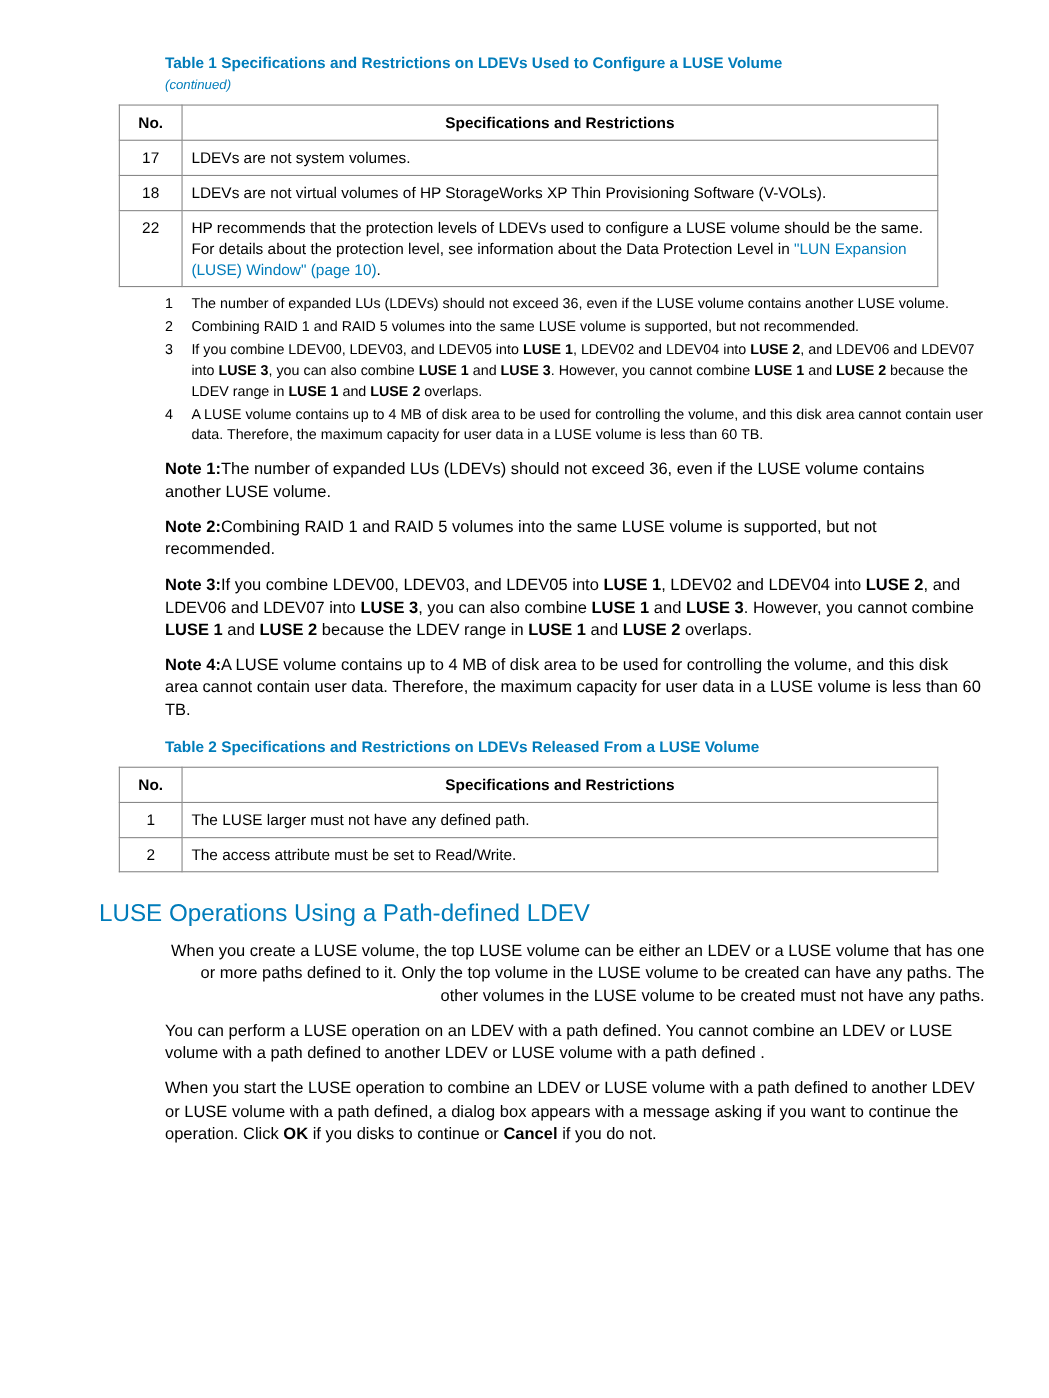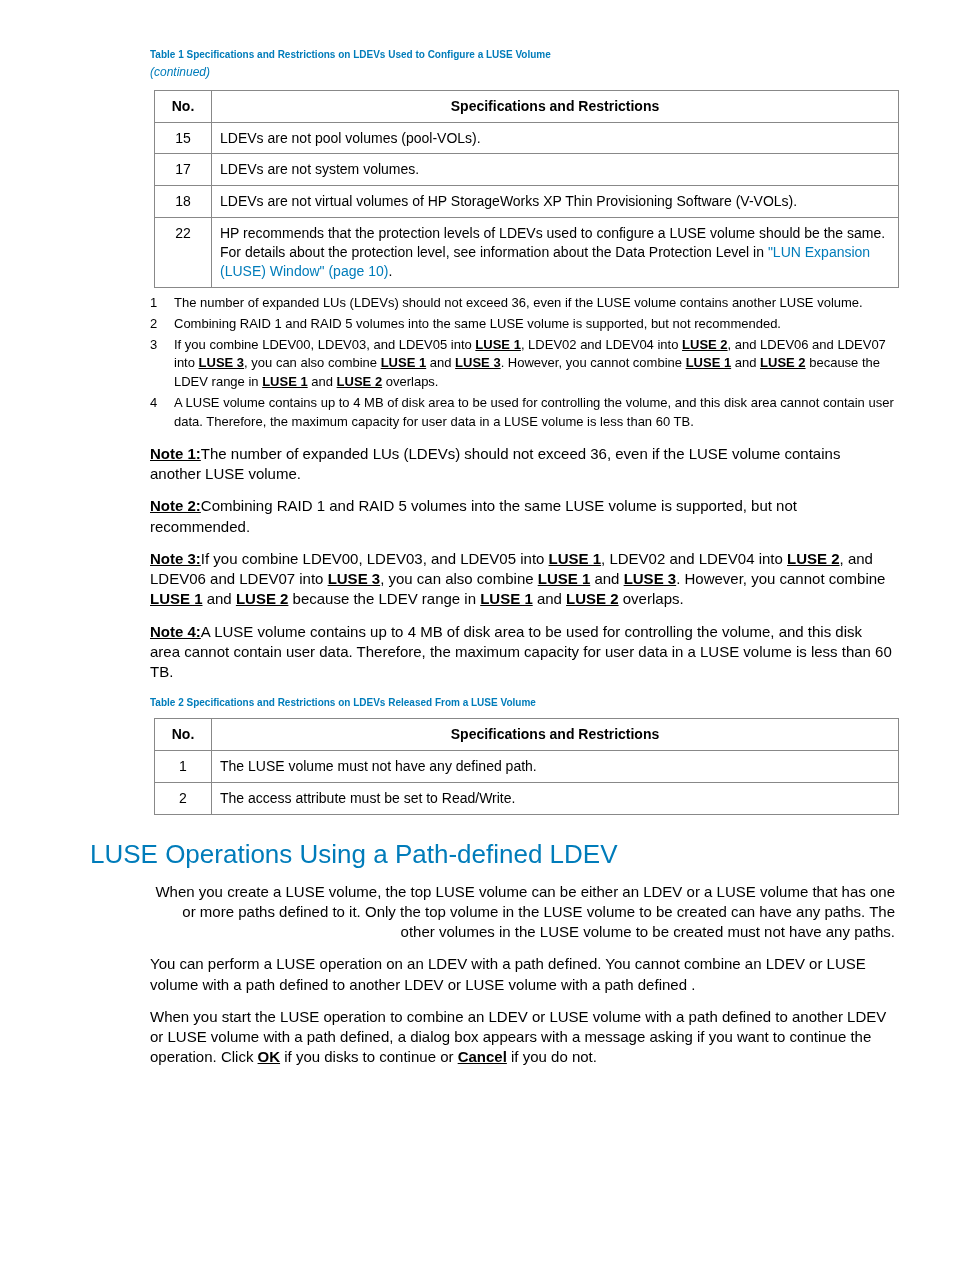--- a/index.html
+++ b/index.html
@@ -8,34 +8,34 @@
     color: #000;
     margin: 0;
     padding: 48px 60px 30px 60px;
     width: 954px;
     box-sizing: border-box;
     line-height: 1.35;
   }
   .table-title {
     color: #007cba;
     font-weight: bold;
-    font-size: 10px;
+    font-size: 14px;
     margin-left: 90px;
     margin-bottom: 2px;
   }
   .table-subtitle {
     color: #007cba;
     font-style: italic;
     font-size: 12px;
     margin-left: 90px;
     margin-bottom: 10px;
   }
   table.spec {
     border-collapse: collapse;
-    margin-left: 94px;
+    margin-left: 48px;
     width: 745px;
     font-size: 14px;
     margin-bottom: 6px;
   }
   table.spec th {
     border: 1px solid #888;
     padding: 6px 8px;
     font-weight: bold;
     text-align: center;
     background: #fff;
@@ -56,47 +56,43 @@
   .fn-row { display: flex; margin-bottom: 2px;}
   .fn-num { width: 24px; flex-shrink:0;}
   .para {
     margin-left: 90px;
     width: 745px;
     margin-top: 12px;
     font-size: 15px;
     line-height: 1.35;
   }
   .para.tight { margin-top: 8px; text-align: right; }
-  .bold { font-weight: bold; text-decoration: underline; }
+  .bold { font-weight: bold; }
   a.doclink { color: #007cba; text-decoration: none; }
   h2.section {
     color: #007cba;
     font-weight: normal;
-    font-size: 26px;
+    font-size: 22px;
     margin: 22px 0 10px 30px;
   }
 </style>
 </head>
 <body>
 
 <div class="table-title">Table 1 Specifications and Restrictions on LDEVs Used to Configure a LUSE Volume</div>
 <div class="table-subtitle">(continued)</div>
 
 <table class="spec">
   <thead>
     <tr>
       <th class="no-col">No.</th>
       <th>Specifications and Restrictions</th>
     </tr>
   </thead>
   <tbody>
-    <tr>
-        <td class="no-cell">15</td>
-        <td>LDEVs are not pool volumes (pool-VOLs).</td>
-      </tr>
     <tr>
         <td class="no-cell">17</td>
         <td>LDEVs are not system volumes.</td>
       </tr>
     <tr>
         <td class="no-cell">18</td>
         <td>LDEVs are not virtual volumes of HP StorageWorks XP Thin Provisioning Software (V-VOLs).</td>
       </tr>
     <tr>
       <td class="no-cell">22</td>
@@ -140,21 +136,21 @@
 <table class="spec" style="margin-top:8px;">
   <thead>
     <tr>
       <th class="no-col">No.</th>
       <th>Specifications and Restrictions</th>
     </tr>
   </thead>
   <tbody>
     <tr>
         <td class="no-cell">1</td>
-        <td>The LUSE volume must not have any defined path.</td>
+        <td>The LUSE larger must not have any defined path.</td>
       </tr>
     <tr>
         <td class="no-cell">2</td>
         <td>The access attribute must be set to Read/Write.</td>
       </tr>
   </tbody>
 </table>
 
 <h2 class="section">LUSE Operations Using a Path-defined LDEV</h2>
 

